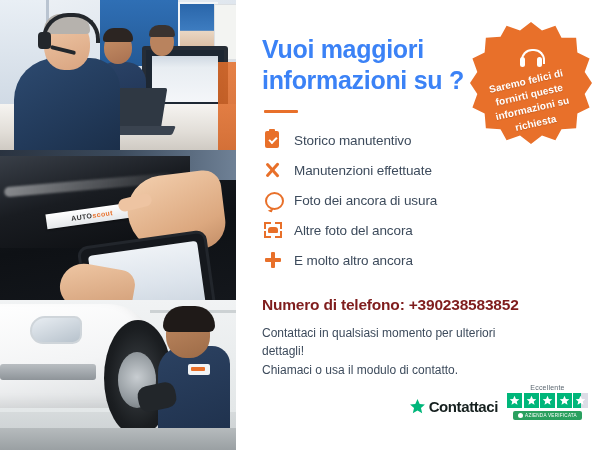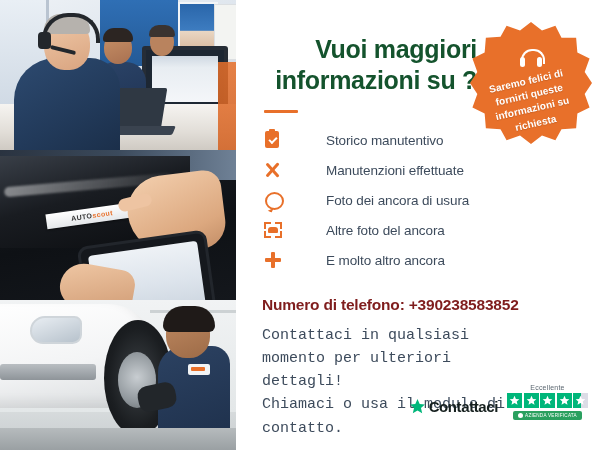--- a/index.html
+++ b/index.html
@@ -276,28 +276,27 @@
   }
 
   
   .content-panel {
     position: relative;
     flex: 1 1 auto;
     padding: 34px 22px 0 26px;
     box-sizing: border-box;
   }
   .headline {
-    color: #14532d;
+    color: #3b82f6;
     font-size: 25px;
     line-height: 1.22;
     font-weight: bold;
     letter-spacing: -.3px;
     margin: 0;
     max-width: 215px;
-    text-align: right;
   }
   .headline-rule {
     width: 34px;
     height: 2.5px;
     background: #e8702a;
     margin: 15px 0 14px 2px;
     border-radius: 1px;
   }
 
   
@@ -359,21 +358,20 @@
     list-style: none;
     margin: 0;
     padding: 0;
     max-width: 250px;
   }
   .feature-item {
     display: flex;
     align-items: center;
     height: 27px;
     margin-bottom: 3px;
-    gap: 32px;
   }
   .feature-icon {
     width: 22px;
     flex: 0 0 22px;
     height: 20px;
     position: relative;
     color: #e8702a;
     margin-right: 10px;
   }
   .feature-label {
@@ -444,25 +442,24 @@
   
   .phone-line {
     color: #7f1d1d;
     font-size: 15.5px;
     font-weight: bold;
     margin: 22px 0 10px 0;
     letter-spacing: -.2px;
   }
   .contact-copy {
     color: #3d4b5c;
-    font-size: 15px;
+    font-size: 12px;
     line-height: 1.55;
     margin: 0;
     max-width: 260px;
-    font-family: Liberation Mono, monospace;
   }
 
   
   .trustpilot {
     position: absolute;
     right: 12px;
     bottom: 30px;
     display: flex;
     align-items: flex-end;
     gap: 9px;

